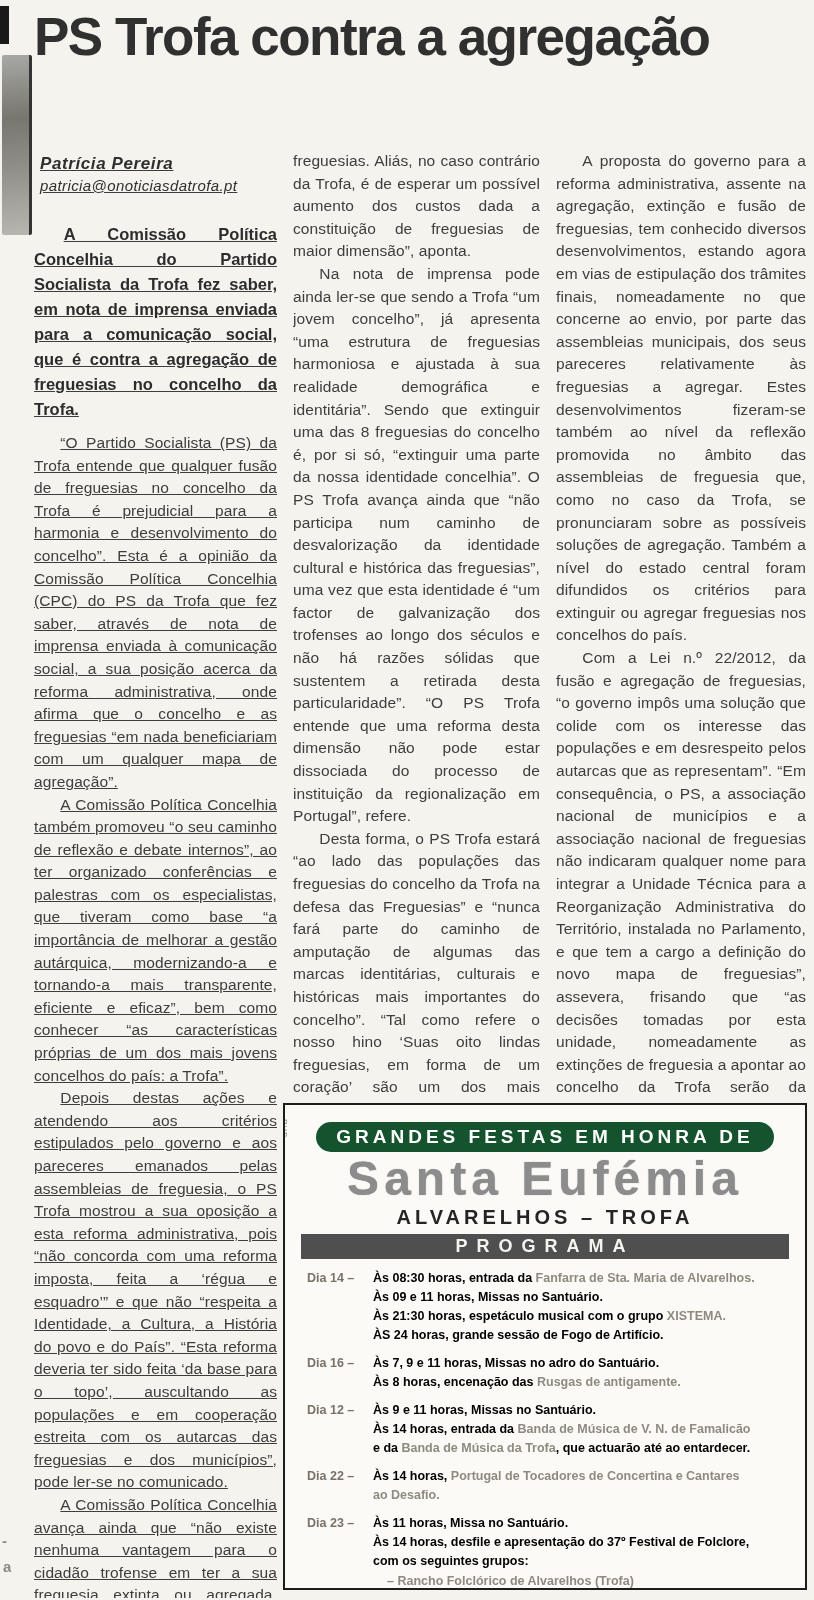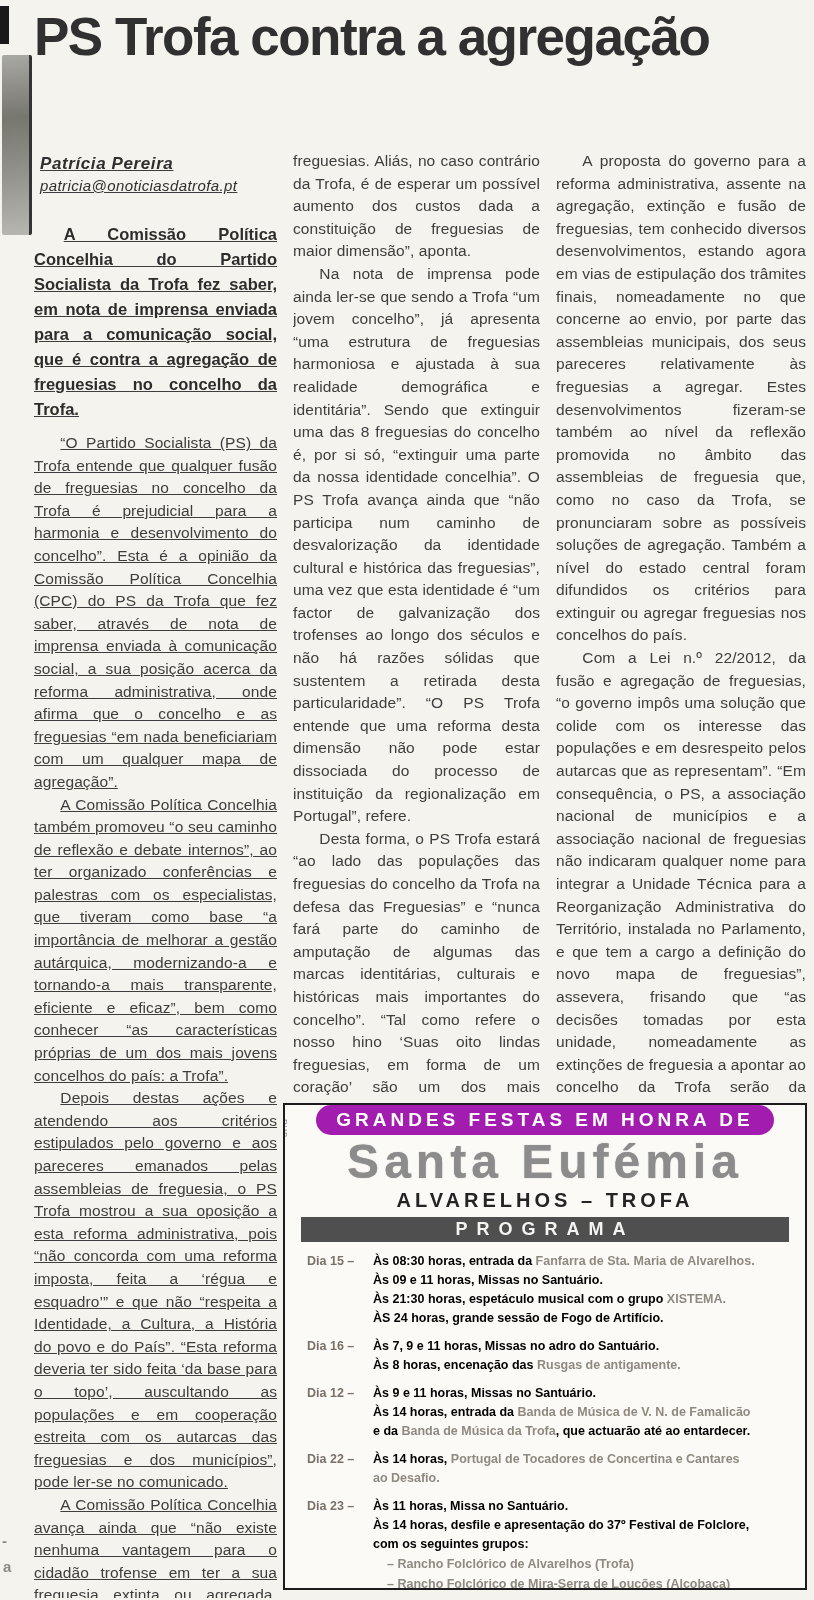--- a/index.html
+++ b/index.html
@@ -47,21 +47,21 @@
   
   .ad-box{
     position:absolute;left:283px;top:1103px;width:524px;height:487px;
     border:2px solid #1c1c1c;background:#fbfaf6;box-sizing:border-box;overflow:hidden;
   }
   .pub-vert{
     position:absolute;left:4px;top:14px;font-size:8px;color:#777;
     transform:rotate(90deg);transform-origin:left top;letter-spacing:1px;
   }
   .ad-banner{
-    width:88%;margin:0 auto 0;background:#a21caf;color:#fff;border-radius:16px;
+    width:88%;margin:17px auto 0;background:#14532d;color:#fff;border-radius:16px;
     text-align:center;font-weight:bold;font-size:19px;letter-spacing:4px;
     padding:4px 0;white-space:nowrap;
   }
   .ad-title{
     text-align:center;font-size:48px;font-weight:bold;color:#8c8c8c;
     letter-spacing:5px;line-height:1.05;margin-top:2px;text-shadow:0 0 1px #9a9a9a;
     white-space:nowrap;
   }
   .ad-location{
     text-align:center;font-weight:bold;font-size:20px;letter-spacing:4px;color:#242424;
@@ -125,21 +125,21 @@
 </div>
 
 <div class="ad-box">
   <div class="pub-vert">PUB</div>
   <div class="ad-banner">GRANDES FESTAS EM HONRA DE</div>
   <div class="ad-title">Santa Eufémia</div>
   <div class="ad-location">ALVARELHOS – TROFA</div>
   <div class="ad-program-bar">PROGRAMA</div>
   <div class="program">
       <div class="program-entry">
-        <div class="program-day">Dia 15 –</div>
+        <div class="program-day">Dia 14 –</div>
         <div class="program-lines">
           <div class="program-line"><span class="seg-d">Às 08:30 horas, entrada da </span><span class="seg-l">Fanfarra de Sta. Maria de Alvarelhos.</span></div>
           <div class="program-line"><span class="seg-d">Às 09 e 11 horas, Missas no Santuário.</span></div>
           <div class="program-line"><span class="seg-d">Às 21:30 horas, espetáculo musical com o grupo </span><span class="seg-l">XISTEMA.</span></div>
           <div class="program-line"><span class="seg-d">ÀS 24 horas, grande sessão de Fogo de Artifício.</span></div>
         </div>
       </div>
       <div class="program-entry">
         <div class="program-day">Dia 16 –</div>
         <div class="program-lines">

